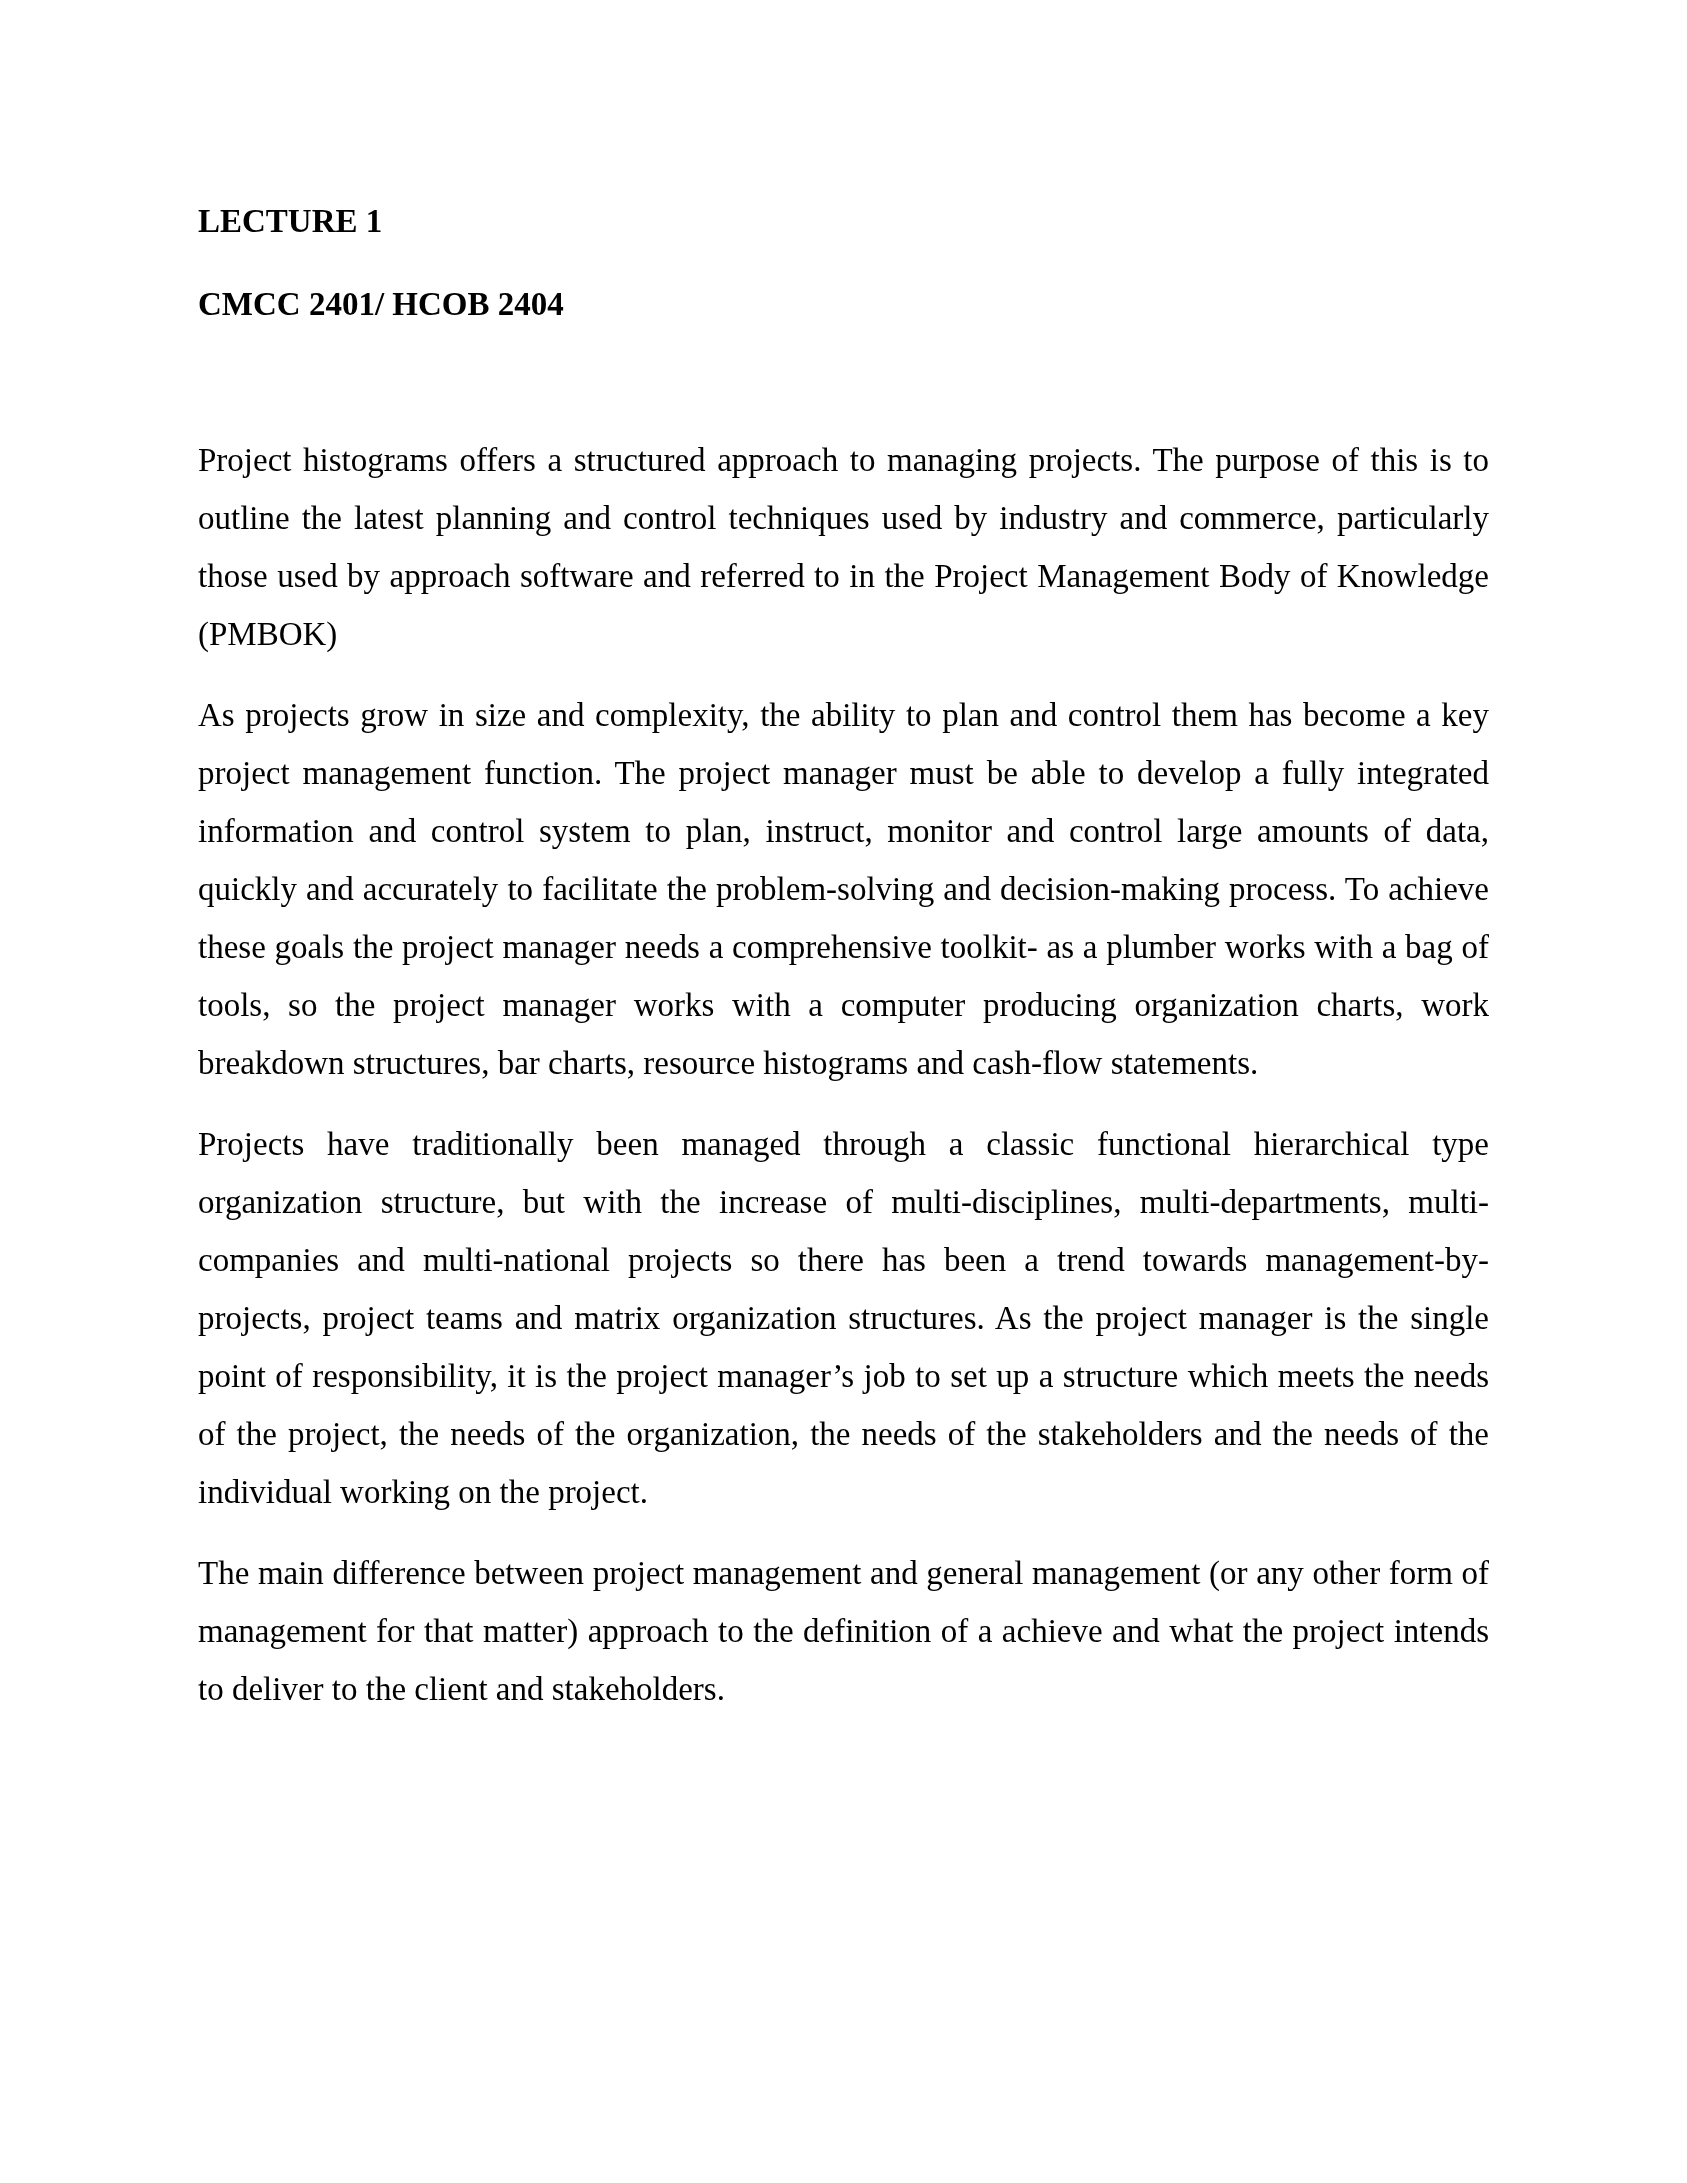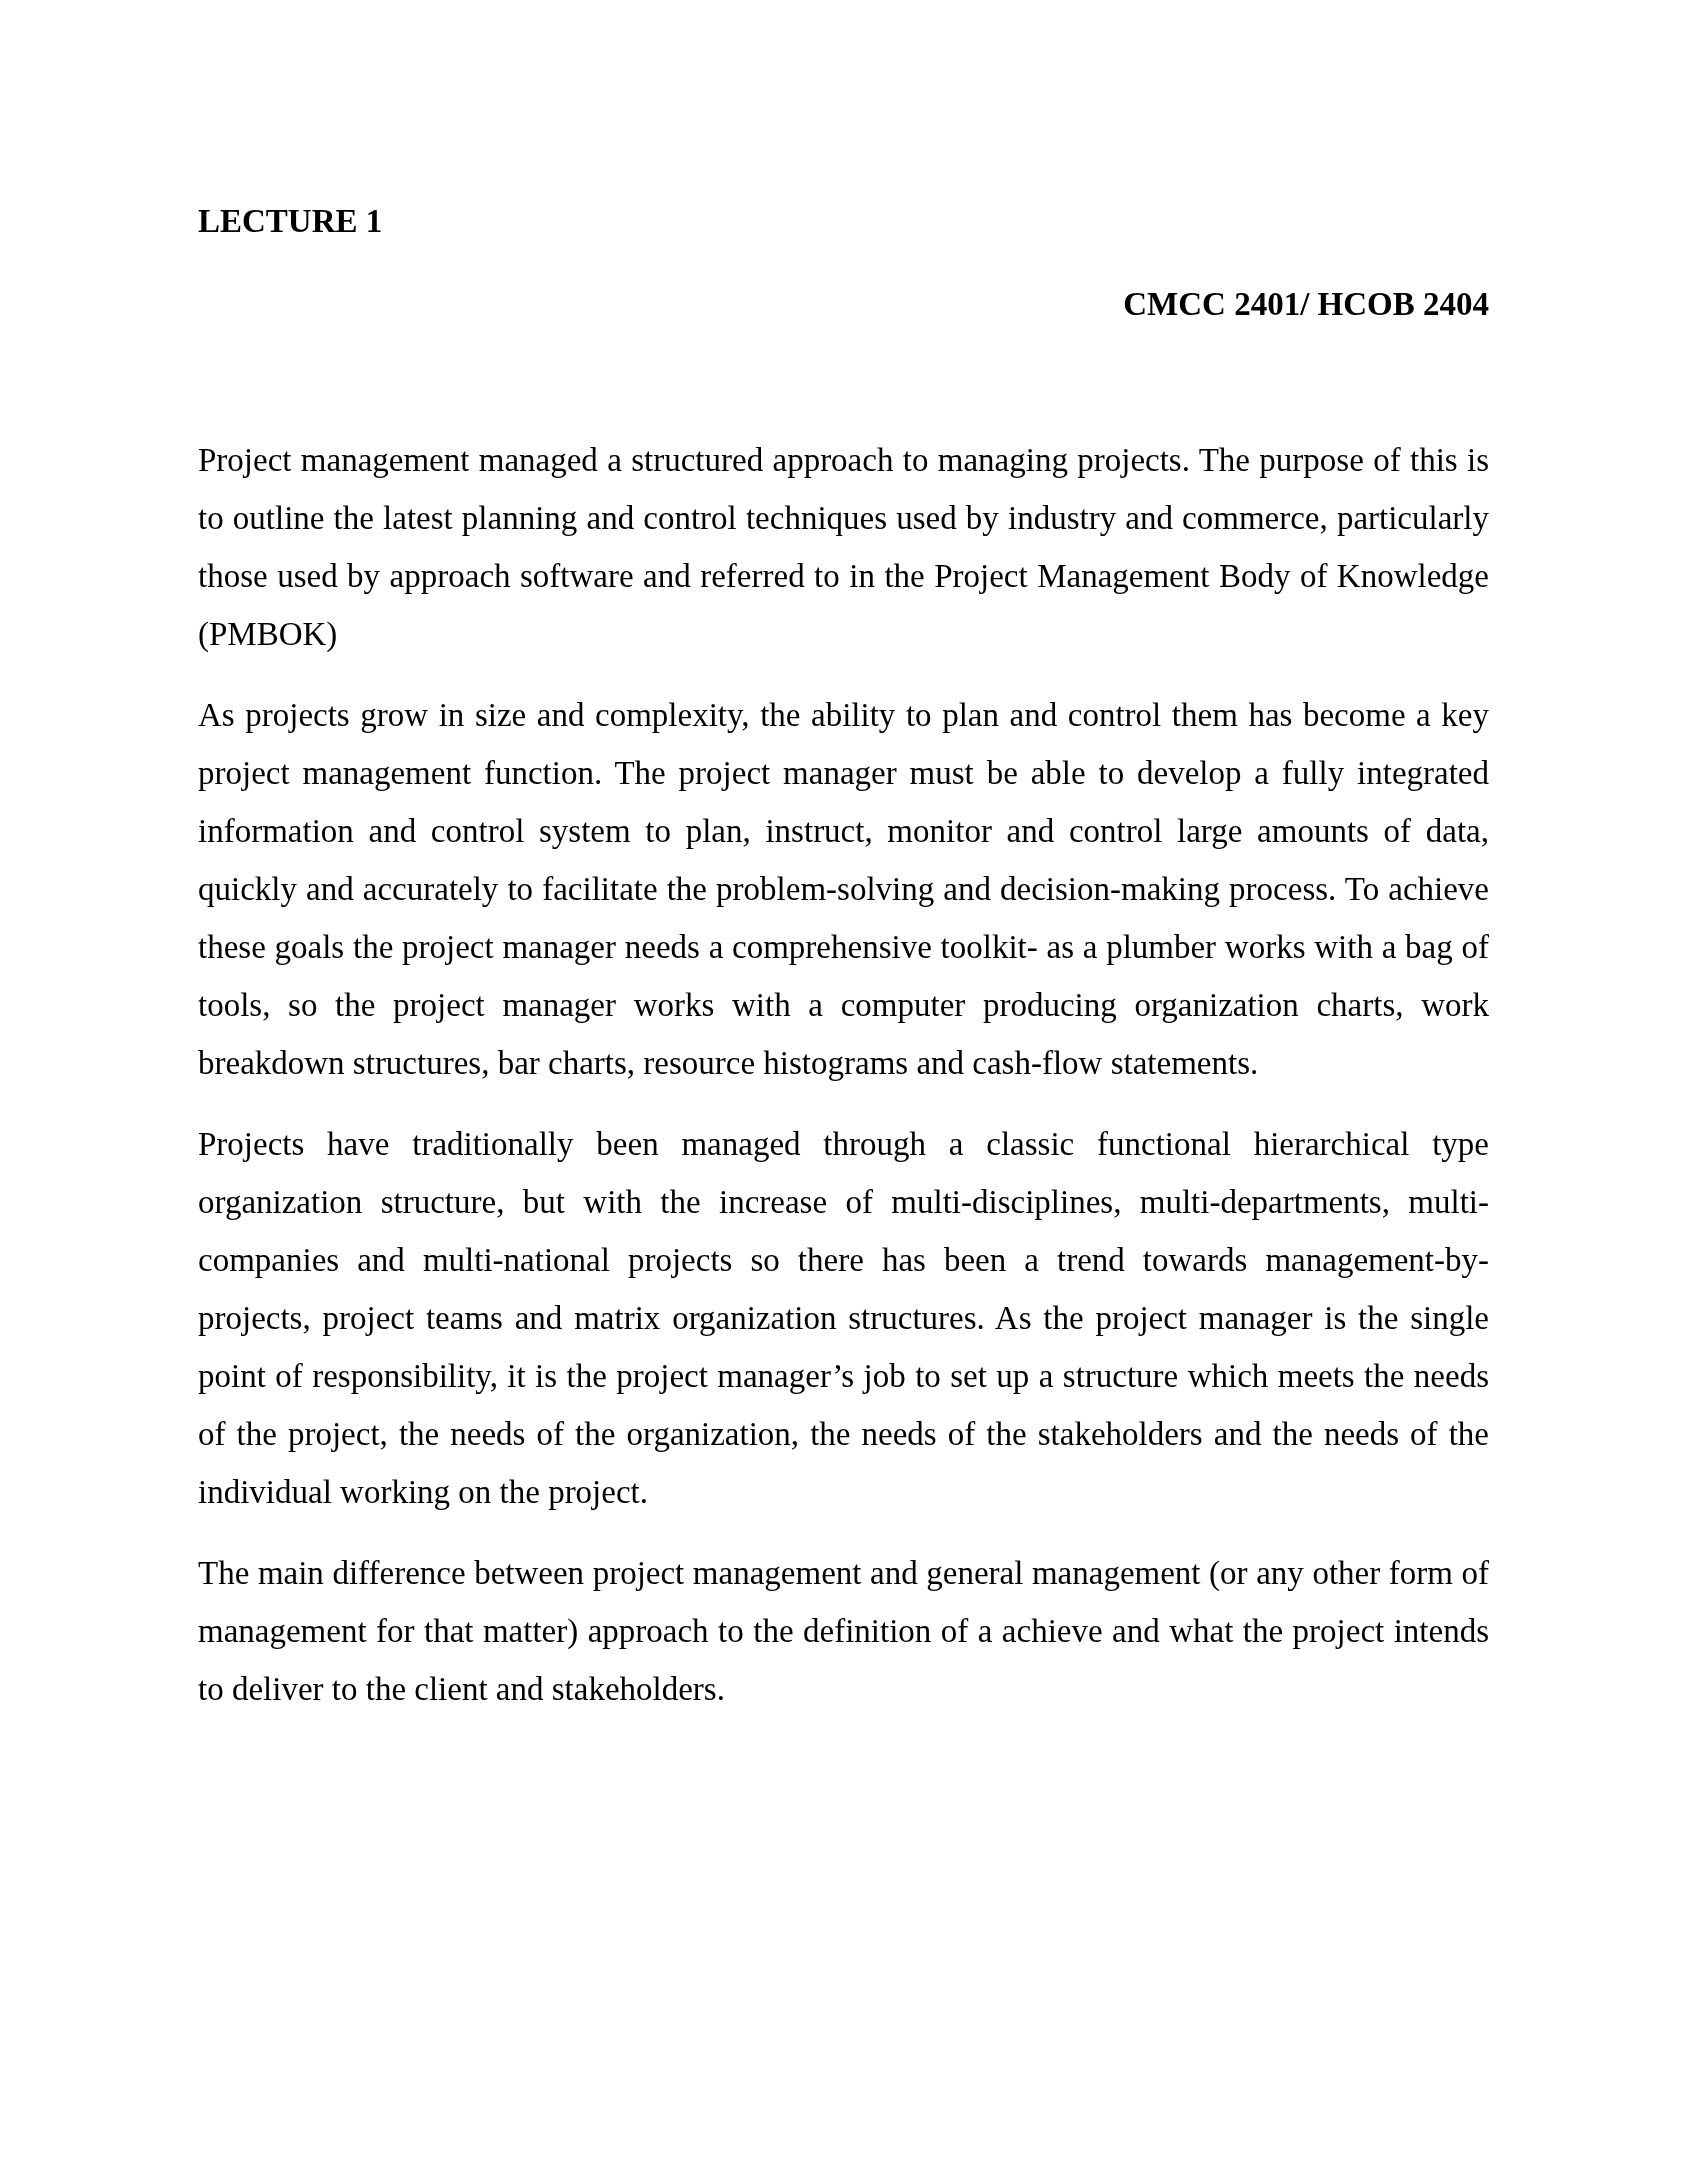--- a/index.html
+++ b/index.html
@@ -21,41 +21,40 @@
     overflow: hidden;
   }
   .doc-heading {
     font-size: 33px;
     font-weight: bold;
     margin: 0 0 25px 0;
     text-align: left;
   }
   .doc-heading.course-code {
     margin-bottom: 98px;
-    text-align: right;
   }
   .doc-paragraph {
     margin: 0 0 23px 0;
     text-align: justify;
   }
   .doc-paragraph b {
     font-weight: normal;
   }
 </style>
 </head>
 <body>
 
 <div class="page">
 
   <div class="doc-heading">LECTURE 1</div>
 
   <div class="doc-heading course-code">CMCC 2401/ HCOB 2404</div>
 
 
-  <p class="doc-paragraph"><span>Project management managed a </span><b>structured</b><span> approach to managing projects. The purpose of this is to outline the latest planning and control techniques used by industry and commerce, particularly those used by </span><b>approach software</b><span> and referred to in the </span><b>Project Management Body of Knowledge (PMBOK)</b></p>
+  <p class="doc-paragraph"><span>Project histograms offers a </span><b>structured</b><span> approach to managing projects. The purpose of this is to outline the latest planning and control techniques used by industry and commerce, particularly those used by </span><b>approach software</b><span> and referred to in the </span><b>Project Management Body of Knowledge (PMBOK)</b></p>
 
   <p class="doc-paragraph"><span>As projects grow in size and complexity, the ability to plan and control them has become a key project management function. The project manager must be able to develop a fully integrated </span><b>information and control system</b><span> to plan, instruct, monitor and control large amounts of data, quickly and accurately to facilitate the problem-solving and decision-making process. To achieve these goals the project manager needs a comprehensive </span><b>toolkit-</b><span> as a plumber works with a bag of tools, so the project manager works with a computer producing organization charts, work breakdown structures, bar charts, resource histograms and cash-flow statements.</span></p>
 
   <p class="doc-paragraph"><span>Projects have traditionally been managed through a classic functional hierarchical type organization structure, but with the increase of multi-disciplines, multi-departments, multi-companies and multi-national projects so there has been a trend towards </span><b>management-by-projects,</b><span> project teams and matrix organization structures. As the project manager is the </span><b>single point of responsibility,</b><span> it is the project manager’s job to set up a structure which meets the needs of the project, the needs of the organization, the needs of the stakeholders and the needs of the individual working on the project.</span></p>
 
 
   <p class="doc-paragraph"><span>The main difference between project management and general management (or any other form of management for that matter) approach to the definition of a </span><b>achieve</b><span> and what the project intends to deliver to the client and stakeholders.</span></p>
 
 </div>
 

